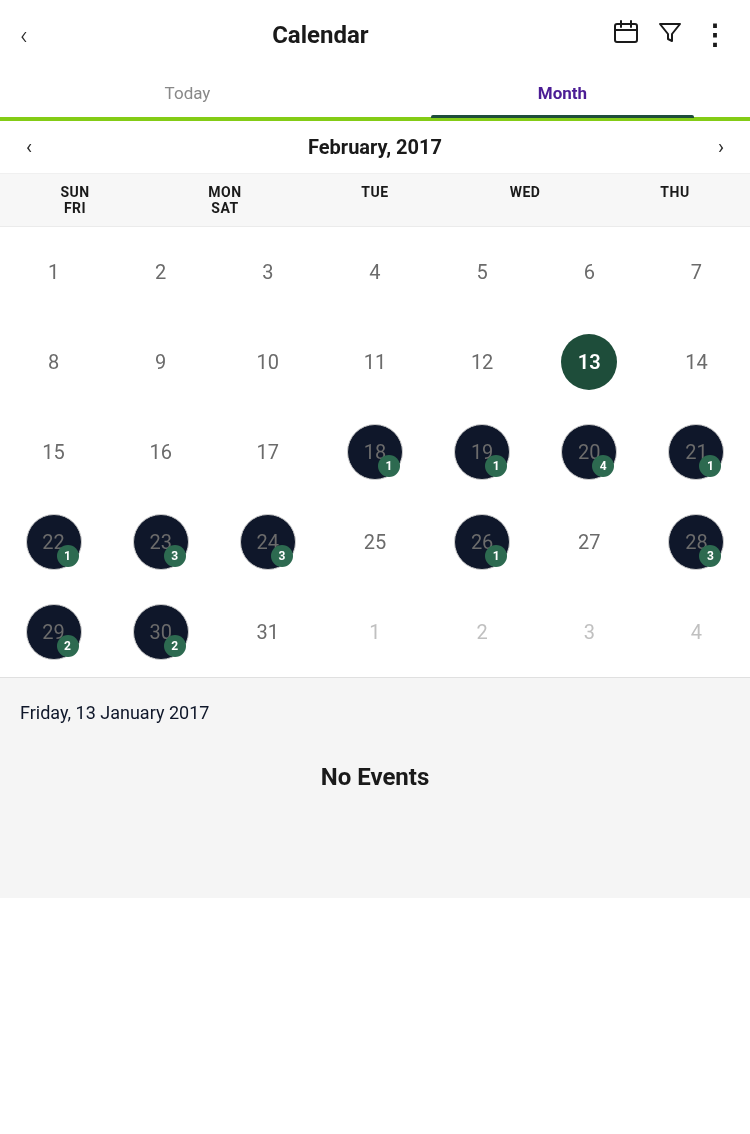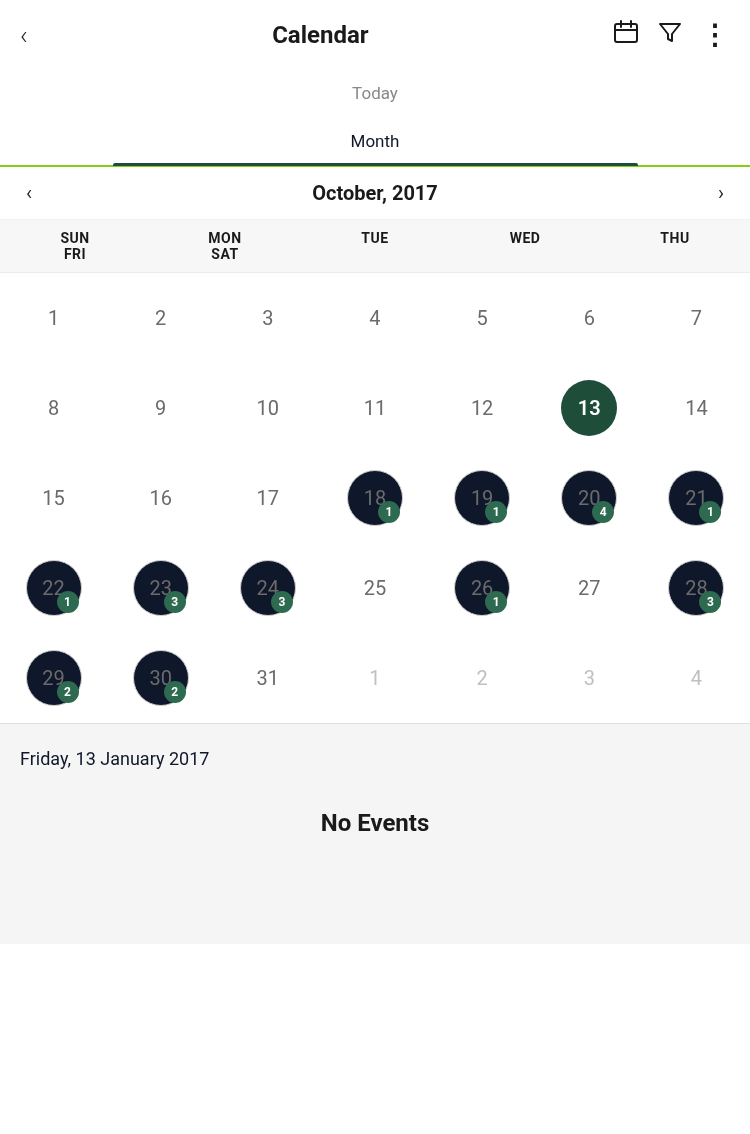--- a/index.html
+++ b/index.html
@@ -44,37 +44,36 @@
     }
     .header-icon {
       font-size: 22px;
       color: #2c2c2c;
       cursor: pointer;
     }
 
     
     .tabs {
       display: flex;
-      border-bottom: 2px solid #84cc16;
+      border-bottom: 4px solid #84cc16;
       background: #fff;
-      flex-direction: column;
     }
     .tab {
       flex: 1;
       text-align: center;
       padding: 14px 0;
       font-size: 17px;
       color: #888;
       cursor: pointer;
       position: relative;
       font-weight: 400;
     }
     .tab.active {
-      color: #0f172a;
-      font-weight: 400;
+      color: #4c1d95;
+      font-weight: 700;
     }
     .tab.active::after {
       content: '';
       position: absolute;
       bottom: -1px;
       left: 15%;
       width: 70%;
       height: 3px;
       background: #1e4d3a;
       border-radius: 2px 2px 0 0;
@@ -231,21 +230,21 @@
   </div>
 </div>
 
 <div class="tabs">
   <div class="tab">Today</div>
   <div class="tab active">Month</div>
 </div>
 
 <div class="month-nav">
   <span class="month-nav-arrow">‹</span>
-  <span class="month-nav-title">October, 2017</span>
+  <span class="month-nav-title">February, 2017</span>
   <span class="month-nav-arrow">›</span>
 </div>
 
 <div class="day-headers">
   <div class="day-header">SUN</div>
   <div class="day-header">MON</div>
   <div class="day-header">TUE</div>
   <div class="day-header">WED</div>
   <div class="day-header">THU</div>
   <div class="day-header">FRI</div>

